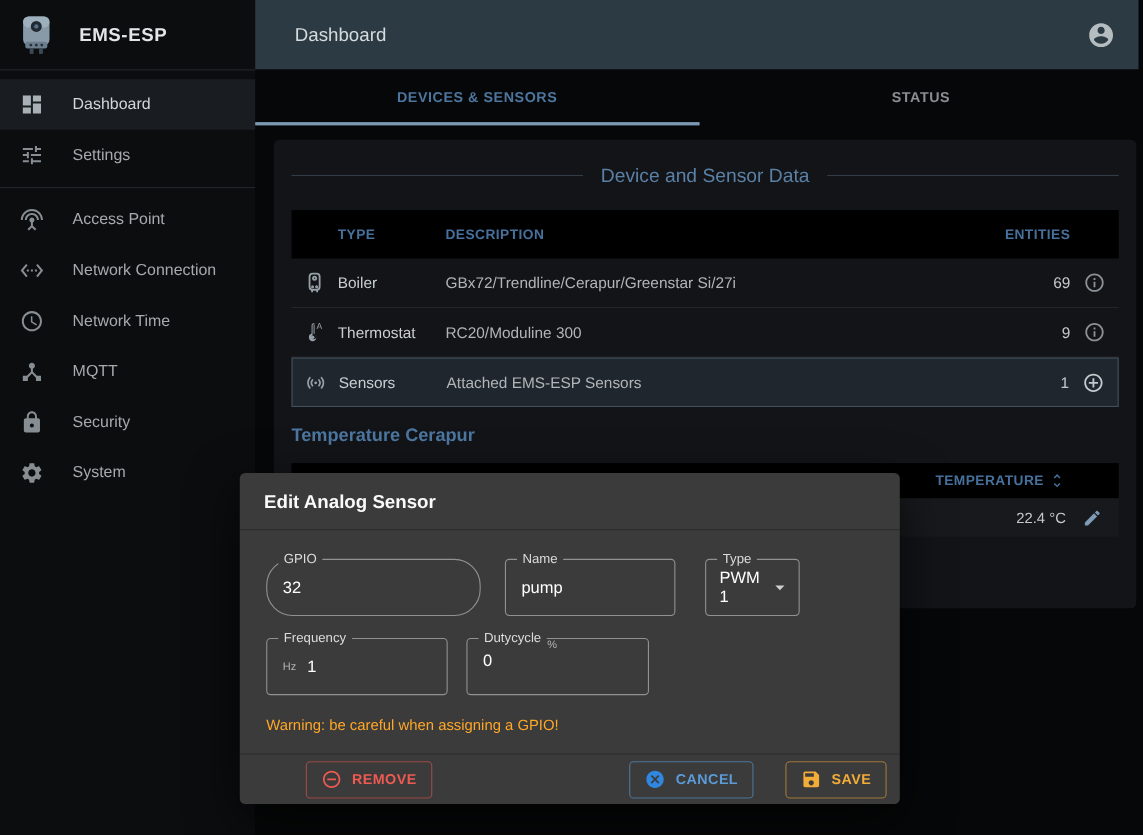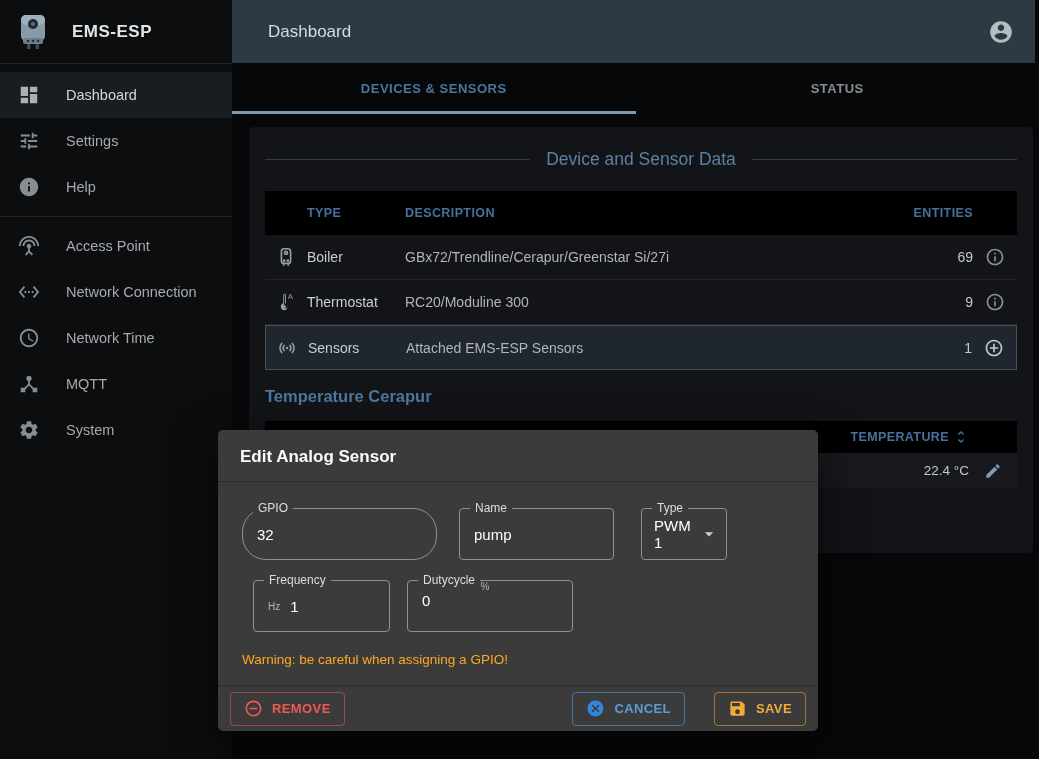--- a/index.html
+++ b/index.html
@@ -83,21 +83,21 @@
                  font-family:inherit; font-size:15px; width:100%; }
   .adorn { color:#b4b4b4; font-size:10px; margin-right:10px; }
   .select-field { cursor:pointer; }
   .select-field .sel-val { color:#fff; font-size:15px; }
   .caret { margin-left:8px; color:#cfcfcf; }
   .warning { margin-top:20px; font-size:13.5px; color:#ffa726; }
   .dlg-footer { position:absolute; left:0; right:0; bottom:0; height:46px;
                 border-top:1px solid #2d2d2e; display:flex; align-items:center; padding:0 12px; }
   .btn { display:inline-flex; align-items:center; gap:9px; height:34px; padding:0 13px;
          border-radius:4px; background:transparent; cursor:pointer;
-         font-family:inherit; font-size:13px; font-weight:bold; letter-spacing:.4px; }
+         font-family:inherit; font-size:13px; font-weight:bold; letter-spacing:.4px;margin-left:48px; }
   .btn-remove { color:#ee5a52; border:1px solid rgba(238,90,82,.55); }
   .btn-cancel { color:#5b9bd8; border:1px solid rgba(91,155,216,.6); margin-left:auto; }
   .btn-save   { color:#f2ac38; border:1px solid rgba(242,172,56,.55); margin-left:29px; }
 </style>
 </head>
 <body>
 
 <nav class="sidebar">
   <div class="sb-header">
     <span>
@@ -130,28 +130,20 @@
 
     <div class="sb-item">
       <span class="sb-ic">
         <svg viewBox="0 0 24 24" width="22" height="22" fill="currentColor">
             <path d="M3 17v2h6v-2H3zM3 5v2h10V5H3zm10 16v-2h8v-2h-8v-2h-2v6h2zM7 9v2H3v2h4v2h2V9H7zm14 4v-2H11v2h10zm-6-4h2V7h4V5h-4V3h-2v6z"></path>
           </svg>
       </span>
       <span class="sb-label">Settings</span>
     </div>
 
-    <div class="sb-item">
-      <span class="sb-ic">
-        <svg viewBox="0 0 24 24" width="22" height="22" fill="currentColor">
-            <path d="M12 2C6.48 2 2 6.48 2 12s4.48 10 10 10 10-4.48 10-10S17.52 2 12 2zm1 15h-2v-6h2v6zm0-8h-2V7h2v2z"></path>
-          </svg>
-      </span>
-      <span class="sb-label">Help</span>
-    </div>
 
     <div class="sb-divider" style="margin:6px 0;"></div>
 
     <div class="sb-item">
       <span class="sb-ic">
         <svg viewBox="0 0 24 24" width="22" height="22" fill="currentColor">
             <path d="M12 5c-3.87 0-7 3.13-7 7h2c0-2.76 2.24-5 5-5s5 2.24 5 5h2c0-3.87-3.13-7-7-7zm1 9.29c.88-.39 1.5-1.26 1.5-2.29 0-1.38-1.12-2.5-2.5-2.5S9.5 10.62 9.5 12c0 1.02.62 1.9 1.5 2.29v3.3L7.59 21 9 22.41l3-3 3 3L16.41 21 13 17.59v-3.3zM12 1C5.93 1 1 5.93 1 12h2c0-4.97 4.03-9 9-9s9 4.03 9 9h2c0-6.07-4.93-11-11-11z"></path>
           </svg>
       </span>
       <span class="sb-label">Access Point</span>
@@ -177,20 +169,28 @@
 
     <div class="sb-item">
       <span class="sb-ic">
         <svg viewBox="0 0 24 24" width="22" height="22" fill="currentColor">
             <path d="M17 16l-4-4V8.82C14.16 8.4 15 7.3 15 6c0-1.66-1.34-3-3-3S9 4.34 9 6c0 1.3.84 2.4 2 2.82V12l-4 4H3v5h5v-3.05l4-4.2 4 4.2V21h5v-5h-4z"></path>
           </svg>
       </span>
       <span class="sb-label">MQTT</span>
     </div>
 
+    <div class="sb-item">
+      <span class="sb-ic">
+        <svg viewBox="0 0 24 24" width="22" height="22" fill="currentColor">
+            <path d="M18 8h-1V6c0-2.76-2.24-5-5-5S7 3.24 7 6v2H6c-1.1 0-2 .9-2 2v10c0 1.1.9 2 2 2h12c1.1 0 2-.9 2-2V10c0-1.1-.9-2-2-2zm-6 9c-1.1 0-2-.9-2-2s.9-2 2-2 2 .9 2 2-.9 2-2 2zm3.1-9H8.9V6c0-1.71 1.39-3.1 3.1-3.1 1.71 0 3.1 1.39 3.1 3.1v2z"></path>
+          </svg>
+      </span>
+      <span class="sb-label">Security</span>
+    </div>
 
     <div class="sb-item">
       <span class="sb-ic">
         <svg viewBox="0 0 24 24" width="22" height="22" fill="currentColor">
             <path d="M19.14 12.94c.04-.3.06-.61.06-.94 0-.32-.02-.64-.07-.94l2.03-1.58c.18-.14.23-.41.12-.61l-1.92-3.32c-.12-.22-.37-.29-.59-.22l-2.39.96c-.5-.38-1.03-.7-1.62-.94l-.36-2.54c-.04-.24-.24-.41-.48-.41h-3.84c-.24 0-.43.17-.47.41l-.36 2.54c-.59.24-1.13.57-1.62.94l-2.39-.96c-.22-.08-.47 0-.59.22L2.74 8.87c-.12.21-.08.47.12.61l2.03 1.58c-.05.3-.09.63-.09.94s.02.64.07.94l-2.03 1.58c-.18.14-.23.41-.12.61l1.92 3.32c.12.22.37.29.59.22l2.39-.96c.5.38 1.03.7 1.62.94l.36 2.54c.05.24.24.41.48.41h3.84c.24 0 .44-.17.47-.41l.36-2.54c.59-.24 1.13-.56 1.62-.94l2.39.96c.22.08.47 0 .59-.22l1.92-3.32c.12-.22.07-.47-.12-.61l-2.01-1.58zM12 15.6c-1.98 0-3.6-1.62-3.6-3.6s1.62-3.6 3.6-3.6 3.6 1.62 3.6 3.6-1.62 3.6-3.6 3.6z"></path>
           </svg>
       </span>
       <span class="sb-label">System</span>
     </div>
   </div>
@@ -356,21 +356,21 @@
         <span class="sel-val">PWM 1</span>
         <span class="caret">
           <svg viewBox="0 0 24 24" width="20" height="20" fill="currentColor">
               <path d="M7 10l5 5 5-5z"></path>
             </svg>
         </span>
       </div>
     </div>
 
     <div class="frow">
-      <div class="field" style="width:137px;margin-left:11px;">
+      <div class="field" style="width:165px;">
         <span class="flabel">Frequency</span>
         <span class="adorn">Hz</span>
         <input type="text" value="1" style="">
       </div>
       <div class="field" style="width:166px; margin-left:17px;flex-direction:column;">
         <span class="flabel">Dutycycle</span>
         <span class="adorn">%</span>
         <input type="text" value="0" style="">
       </div>
     </div>

